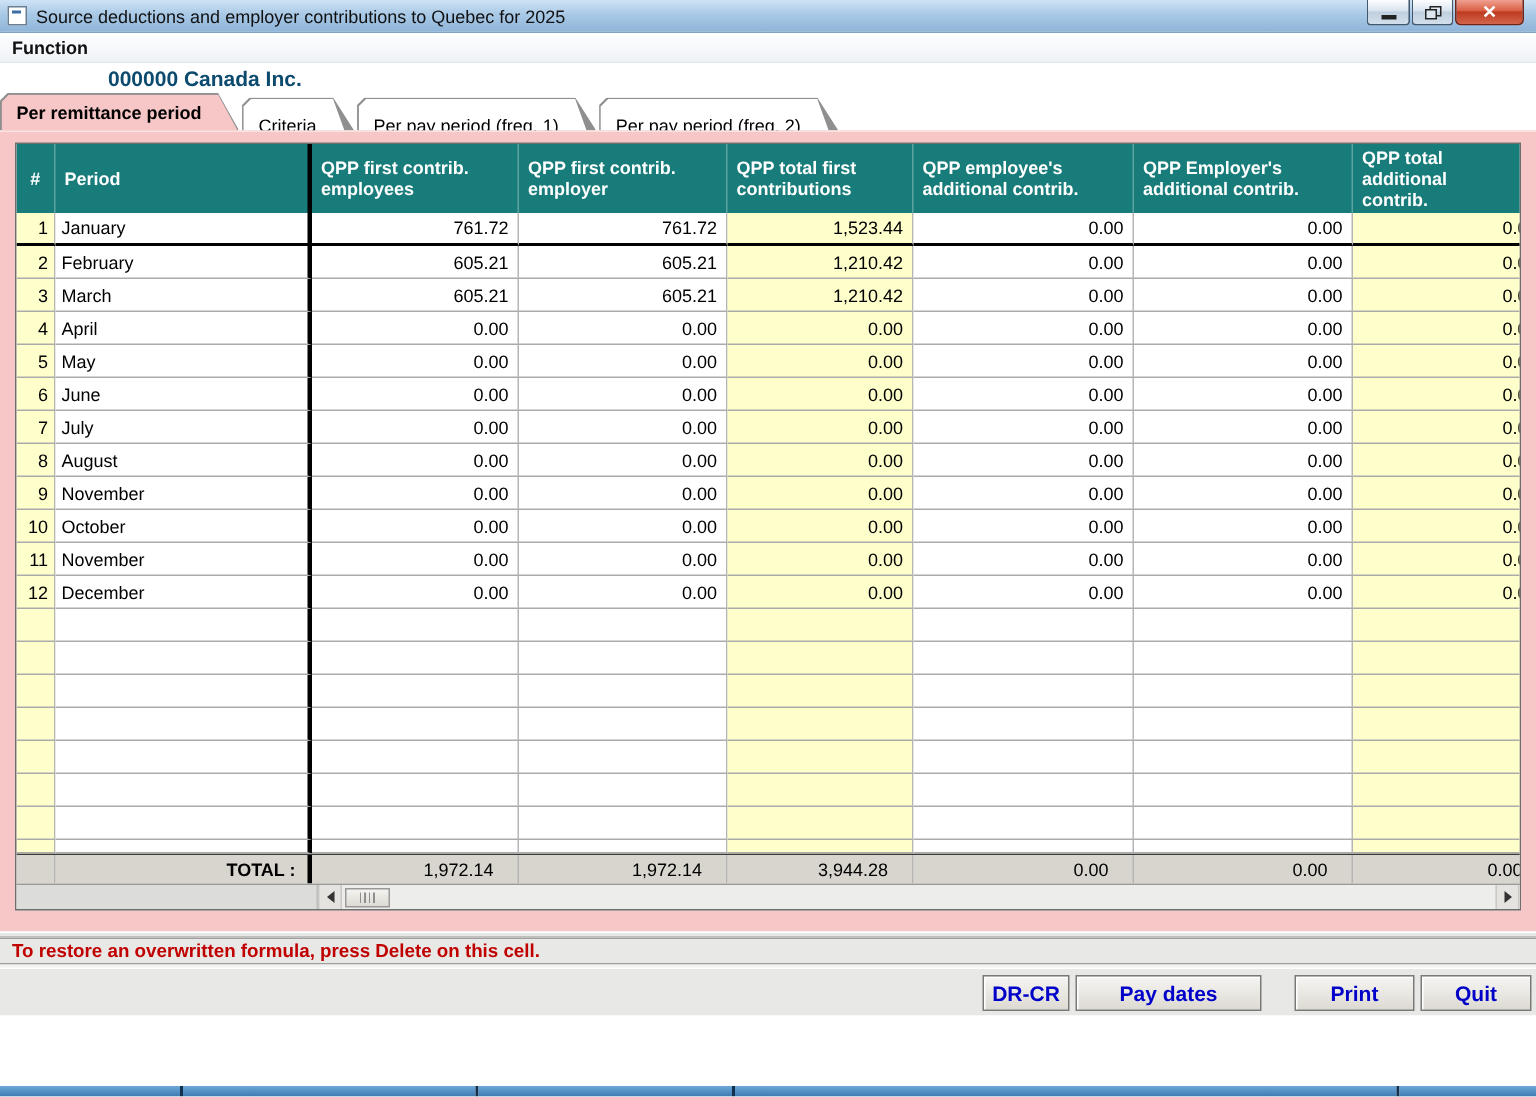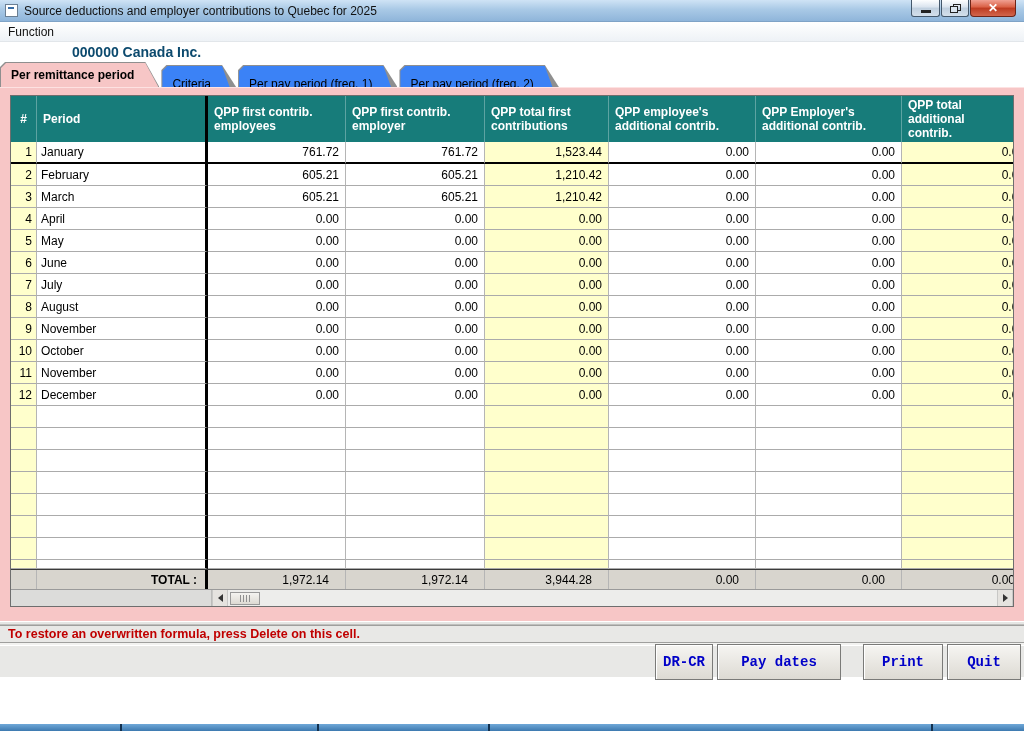--- a/index.html
+++ b/index.html
@@ -31,34 +31,34 @@
     border-color:#6e2417; color:#fff; font-weight:bold; font-size:12px; }
   .glyph-min { width:10px; height:3px; background:#222; margin-top:6px; }
   .glyph-res { position:relative; width:11px; height:9px; }
   .glyph-res::before { content:""; position:absolute; right:0; top:0; width:6px; height:5px; border:1px solid #222; }
   .glyph-res::after  { content:""; position:absolute; left:0; bottom:0; width:6px; height:5px; border:1px solid #222; background:#dce6f0; }
 
   
   .menubar { height:20px; background:linear-gradient(#ffffff,#eef2f6);
     border-bottom:1px solid #e2e6ea; box-sizing:border-box;
     display:flex; align-items:center; font-size:12px; color:#111; }
-  .menu-item { padding:2px 8px; cursor:default; }
+  .menu-item { padding:2px 8px; cursor:default;font-weight:bold; }
 
   
   .company-row { height:20px; display:flex; align-items:center; }
   .company { margin-left:72px; color:#0c4a6e; font-weight:bold; font-size:14px; }
 
   
   .tabs { height:25px; display:flex; align-items:flex-end; }
   .tab { position:relative; height:22px; margin-right:2px;
     clip-path:polygon(0 5px, 5px 0, calc(100% - 14px) 0, 100% 100%, 0 100%);
     background:#8f8f8f; cursor:default; }
   .tab > span { display:flex; align-items:center; height:36px; margin:1px 1px 0 1px;
     clip-path:polygon(0 5px, 5px 0, calc(100% - 13px) 0, 100% 100%, 0 100%);
-    background:#3b82f6; padding:0 24px 0 10px; font-size:12px; color:#000; white-space:nowrap; }
+    background:#ffffff; padding:0 24px 0 10px; font-size:12px; color:#000; white-space:nowrap; }
   .tab.active { height:25px; z-index:2; }
   .tab.active > span { height:24px; background:#f7c6c6; font-weight:bold; }
 
   
   .panel { height:534px; box-sizing:border-box; background:#f7c6c6;
     border-top:1px solid #fde2e2; padding:7px 10px 15px 10px; }
 
   
   .grid-frame { width:1004px; box-sizing:border-box; border:1px solid #6e6e6e; background:#e8e8e6; }
   .grid-clip  { width:1002px; overflow:hidden; }
@@ -105,24 +105,24 @@
 
   
   .divider { height:4px; background:#e6e6e4; border-top:1px solid #ffffff; box-shadow:inset 0 -1px 0 #bfbfbd; box-sizing:border-box; }
   .message-bar { height:18px; box-sizing:border-box; background:#e8e8e6;
     border-top:1px solid #9f9f9d; border-bottom:1px solid #9f9f9d;
     display:flex; align-items:center; padding-left:8px;
     color:#c00000; font-weight:bold; font-size:12.5px; }
   .bar-gap { height:2px; background:#f2f2f0; }
   .button-bar { height:32px; background:#e8e8e6; border-top:1px solid #ffffff; box-sizing:border-box;
     display:flex; justify-content:flex-end; align-items:center; gap:4px; padding-right:3px; }
-  .btn { height:36px; box-sizing:border-box; border:1px solid #7a7a78;
+  .btn { height:24px; box-sizing:border-box; border:1px solid #7a7a78;
     background:linear-gradient(#f6f5f2,#dddad3); box-shadow:inset 1px 1px 0 #fff;
     color:#0000c8; font-weight:bold; font-size:14px;
-    display:flex; align-items:center; justify-content:center; cursor:default;font-family:Liberation Mono, monospace; }
+    display:flex; align-items:center; justify-content:center; cursor:default; }
   .btn:nth-of-type(1) { width:58px; }
   .btn:nth-of-type(2) { width:124px; }
   .btn:nth-of-type(3) { width:80px;margin-left:18px; }
   .btn:nth-of-type(4) { width:74px; }
 
   .bottom-white { height:47px; background:#ffffff; }
   .taskbar-strip { height:9px; display:flex; }
   .tb-seg { background:linear-gradient(#6fa8d8,#2f6ca4); border-right:2px solid #12314f; box-sizing:border-box; }
   .tb-seg:last-child { border-right:none; }
 </style>

